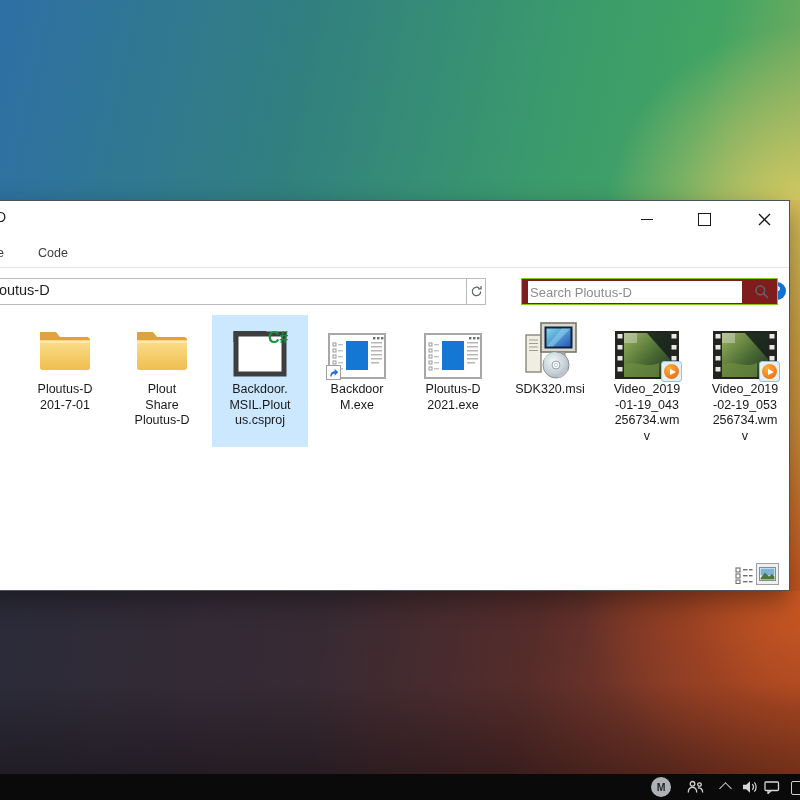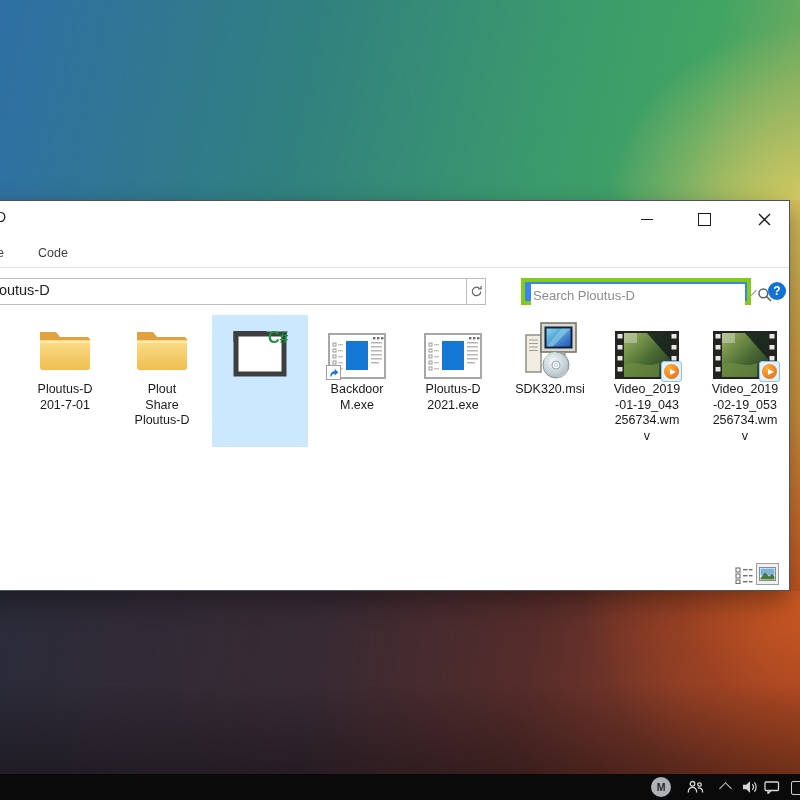--- a/index.html
+++ b/index.html
@@ -43,22 +43,22 @@
   .help-btn{position:absolute;left:977px;top:44px;width:18px;height:18px;border-radius:50%;
     background:#1272d4;color:#fff;font-size:12px;font-weight:bold;display:flex;
     align-items:center;justify-content:center;}
 
   .addressbar{position:absolute;left:0;top:77px;width:676px;height:27px;background:#fff;
     border:1px solid #b9bdc1;box-sizing:border-box;}
   .address-text{position:absolute;left:195px;top:81px;font-size:14.5px;color:#1f1f1f;white-space:nowrap;}
   .addr-chev{position:absolute;left:655px;top:86px;}
   .refreshbox{position:absolute;left:675px;top:77px;width:20px;height:27px;background:#fff;
     border:1px solid #b9bdc1;box-sizing:border-box;display:flex;align-items:center;justify-content:center;}
-  .searchbox{position:absolute;left:730px;top:77px;width:230px;height:27px;background:#3b82f6;
-    border:4px solid #84cc16;box-sizing:border-box;}
+  .searchbox{position:absolute;left:730px;top:77px;width:257px;height:27px;background:#7f1d1d;
+    border:1px solid #84cc16;box-sizing:border-box;}
   .searchbox input{position:absolute;left:6px;top:2px;width:210px;height:20px;border:none;outline:none;
     font-size:13px;color:#1f1f1f;font-family:inherit;}
   .searchbox input::placeholder{color:#8c8c8c;opacity:1;}
   .search-mag{position:absolute;left:232px;top:5px;}
 
   
   .file-item{position:absolute;top:114px;width:96px;display:flex;flex-direction:column;
     align-items:center;cursor:default;}
   .file-item.selected{background:#cce8ff;height:132px;}
   .icon-box{position:relative;height:64px;display:flex;align-items:flex-end;justify-content:center;}
@@ -201,20 +201,25 @@
     </div>
 
     <div class="file-item selected" style="left:421px">
       <div class="icon-box">
         <svg width="56" height="54" viewBox="0 0 56 54">
           <rect x="1.5" y="6" width="33" height="11" fill="#3e3e3e"></rect>
           <rect x="4" y="9" width="48" height="40" fill="#fff" stroke="#3e3e3e" stroke-width="5"></rect>
           <text x="36" y="18" font-size="16" font-weight="bold" fill="#17923d" font-family="Liberation Sans, DejaVu Sans, sans-serif">C#</text>
         </svg>
       </div>
+      <div class="file-label">
+        <span>Backdoor.</span>
+        <span>MSIL.Plout</span>
+        <span>us.csproj</span>
+      </div>
     </div>
 
     <div class="file-item" style="left:518px">
       <div class="icon-box">
         <svg width="58" height="46" viewBox="0 0 58 46">
           <rect x="1" y="1" width="56" height="44" fill="#fff" stroke="#a7a7a7" stroke-width="2"></rect>
           <rect x="45" y="4" width="2.4" height="2.4" fill="#6d6d6d"></rect>
           <rect x="49" y="4" width="2.4" height="2.4" fill="#6d6d6d"></rect>
           <rect x="53" y="4" width="2.4" height="2.4" fill="#6d6d6d"></rect>
           <g stroke="#9a9a9a" stroke-width="1" fill="none">

